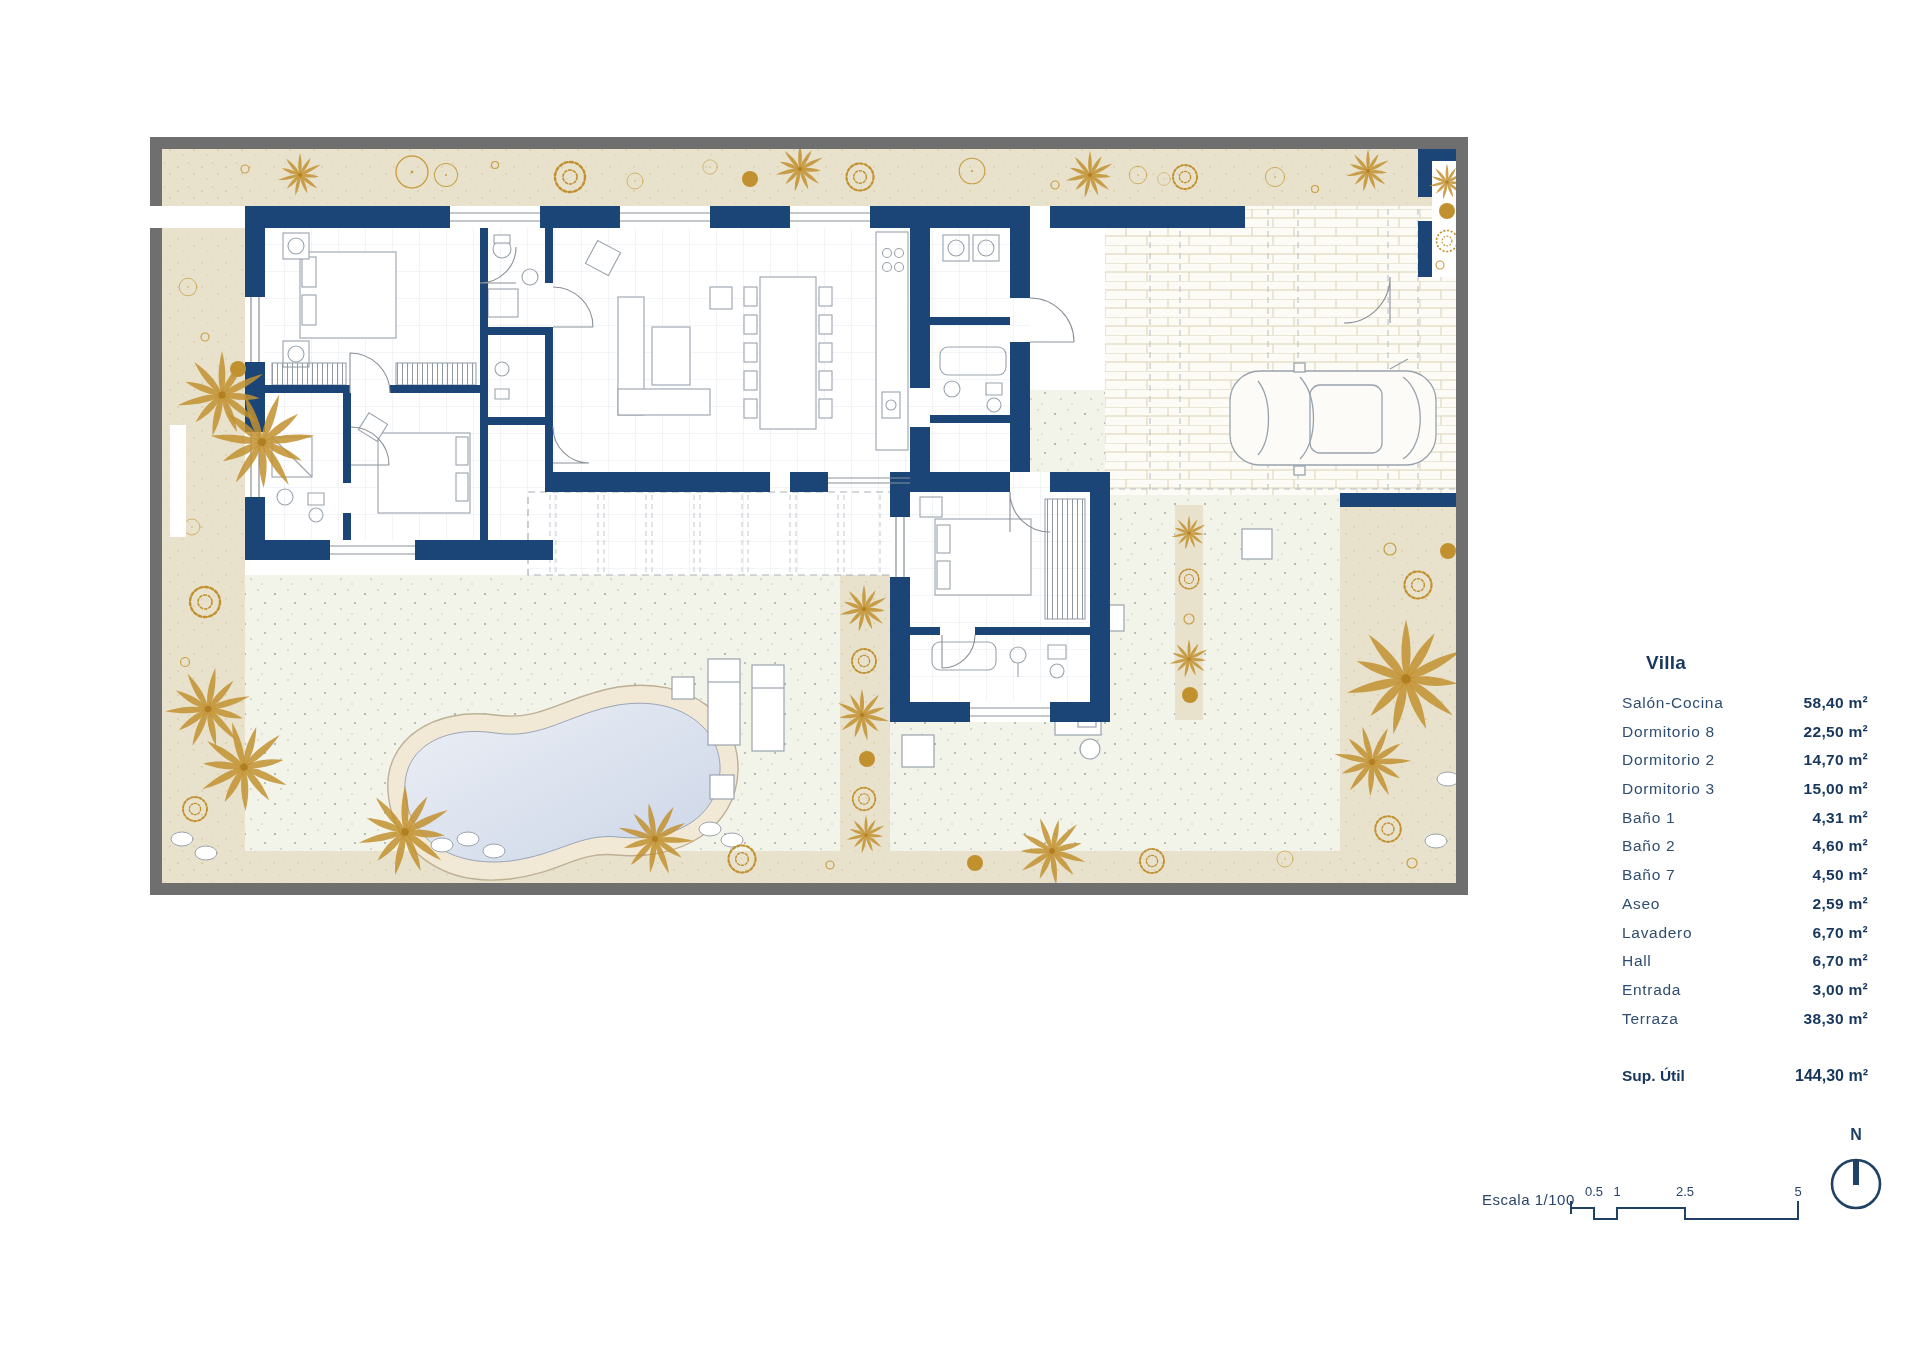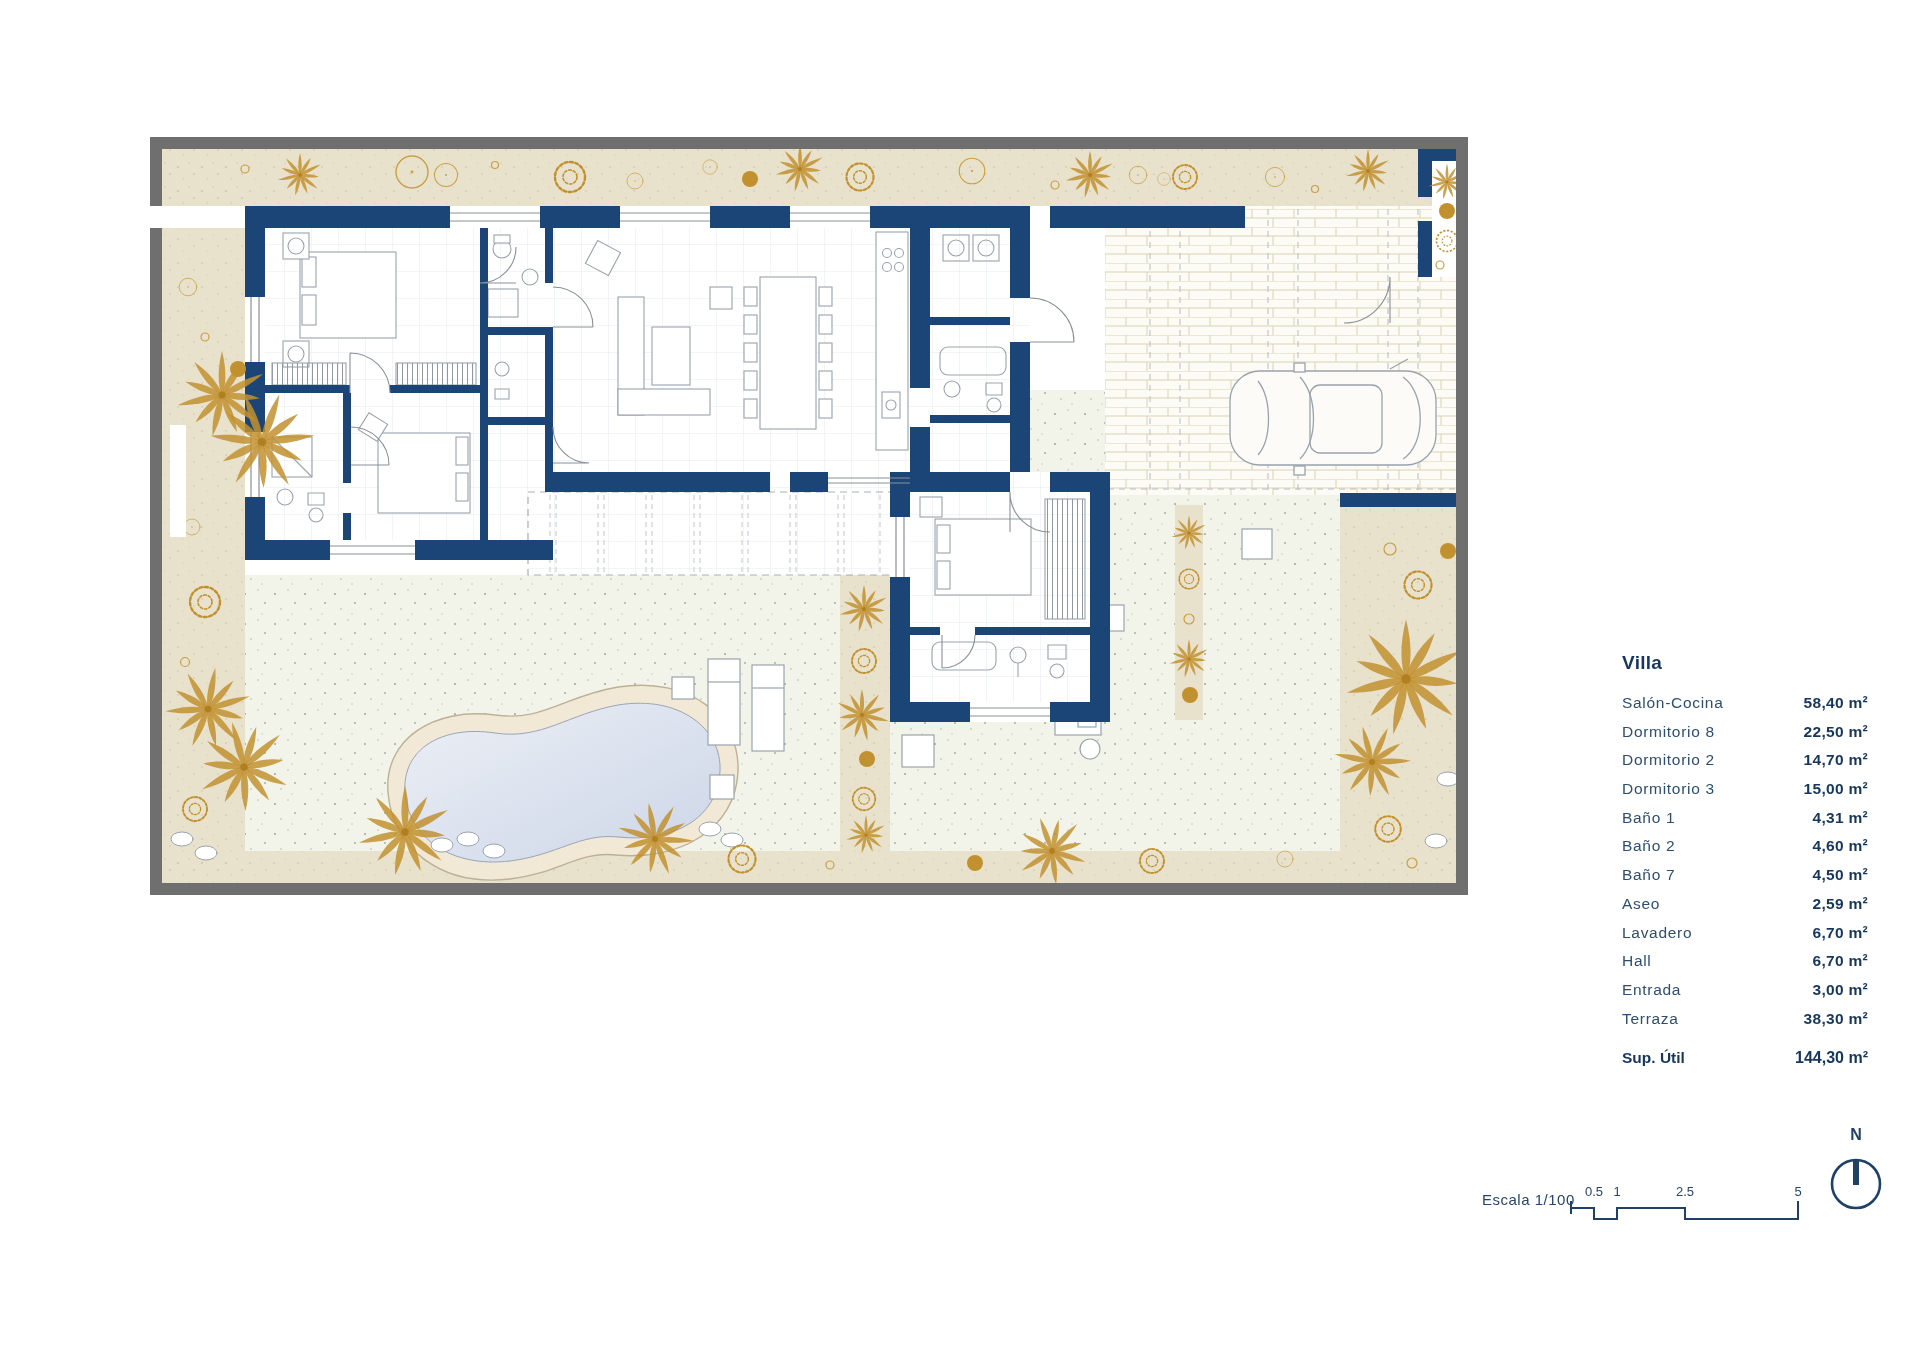--- a/index.html
+++ b/index.html
@@ -1,26 +1,26 @@
 <!DOCTYPE html>
 <html><head>
 <meta charset="utf-8">
 <style>
   html,body{margin:0;padding:0;background:#ffffff;}
   body{width:1920px;height:1357px;position:relative;overflow:hidden;
        font-family:"Liberation Sans",sans-serif;color:#1b3a60;}
   
   .legend{position:absolute;left:1622px;top:652px;width:246px;}
-  .legend-title{font-size:19px;font-weight:bold;color:#17375e;letter-spacing:.3px;}
+  .legend-title{font-size:19px;font-weight:bold;color:#17375e;letter-spacing:.3px;margin-left:24px;}
   .legend-rows{margin-top:15px;}
   .legend-row{display:flex;justify-content:space-between;align-items:baseline;
               height:28.7px;line-height:28.7px;gap:35px;}
   .legend-row .lbl{font-size:15.5px;color:#2f4e6f;letter-spacing:.7px;}
   .legend-row .val{font-size:15.5px;font-weight:bold;color:#16365c;letter-spacing:.3px;}
-  .legend-total{display:flex;justify-content:space-between;margin-top:16px;}
+  .legend-total{display:flex;justify-content:space-between;margin-top:34px;}
   .legend-total .lbl{font-size:15.5px;font-weight:bold;color:#16365c;}
   .legend-total .val{font-size:16px;font-weight:bold;color:#16365c;}
   
   .escala-label{position:absolute;left:1482px;top:1191px;font-size:15px;color:#2a4569;letter-spacing:.5px;}
   .scalebar{position:absolute;left:1566px;top:1164px;width:252px;height:50px;margin-top:20px;}
   .scalebar .tick{position:absolute;top:0;font-size:13px;color:#2a4569;transform:translateX(-50%);}
   .scalebar svg{position:absolute;left:0;top:0;}
   
   .north{position:absolute;left:1813px;top:1126px;width:90px;height:100px;}
   .north .n-label{position:absolute;left:43px;top:0;transform:translateX(-50%);

